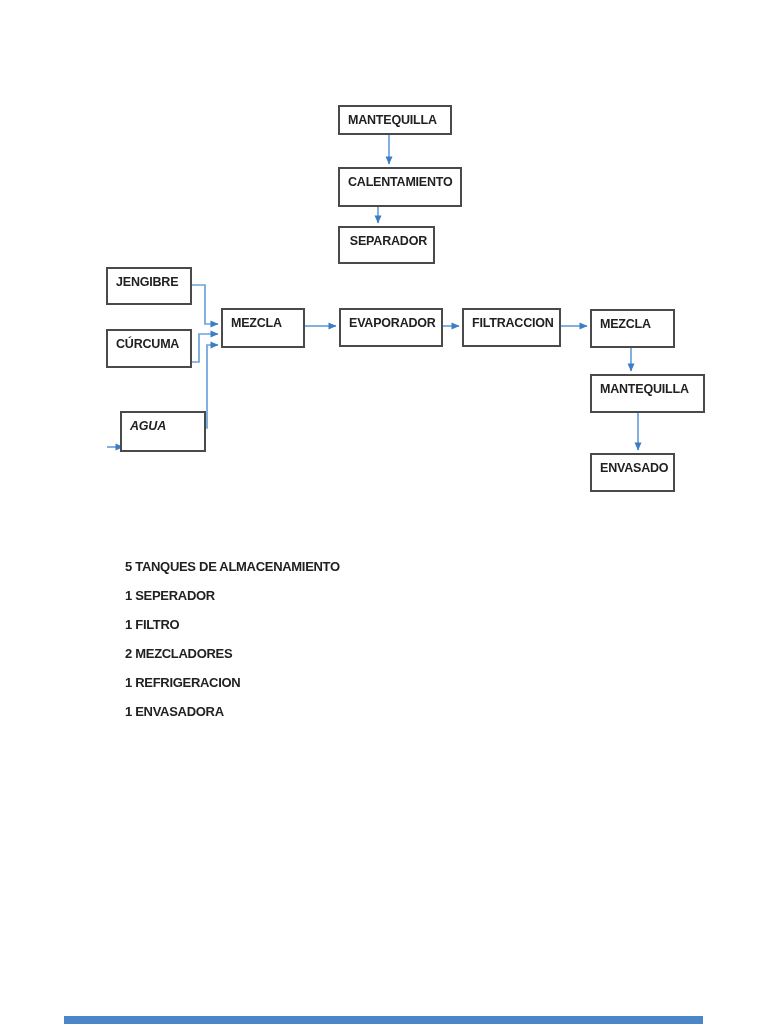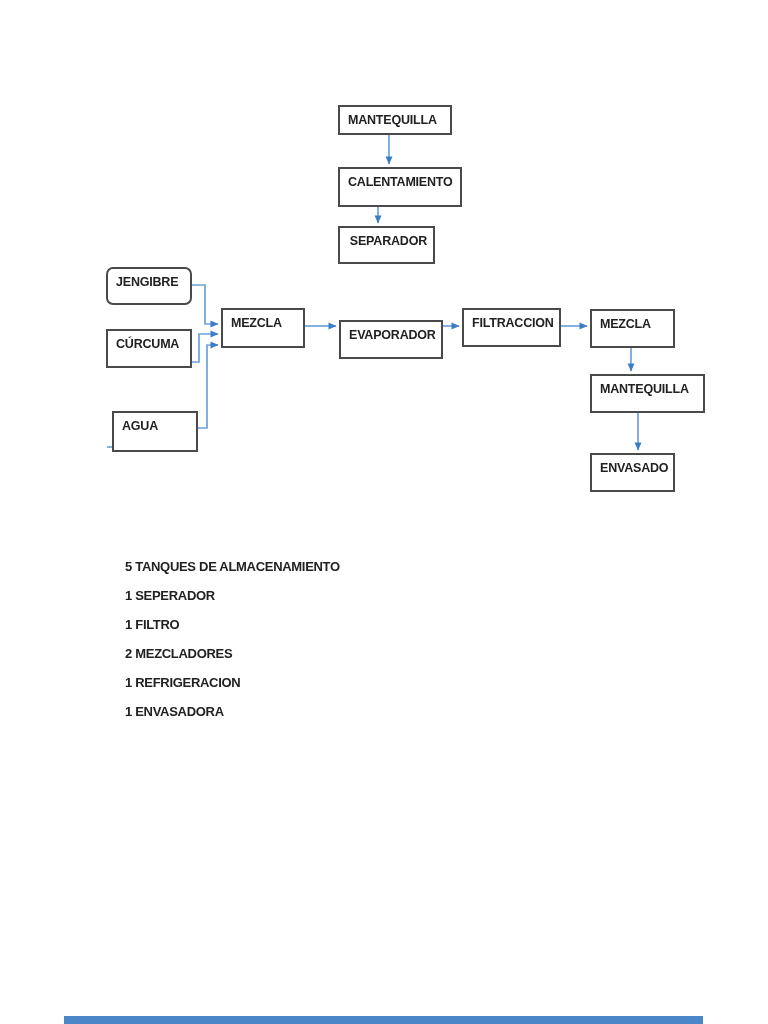--- a/index.html
+++ b/index.html
@@ -77,25 +77,25 @@
           <polyline points="443,326 459,326" marker-end="url(#arrowhead)"></polyline>
           <polyline points="561,326 587,326" marker-end="url(#arrowhead)"></polyline>
           <polyline points="631,348 631,371" marker-end="url(#arrowhead)"></polyline>
           <polyline points="638,413 638,450" marker-end="url(#arrowhead)"></polyline>
         </g>
     </svg>
 
   <div class="node" style="left: 338px; top: 105px; width: 114px; height: 30px;"><span>MANTEQUILLA</span></div>
       <div class="node" style="left: 338px; top: 167px; width: 124px; height: 40px;"><span>CALENTAMIENTO</span></div>
       <div class="node" style="left: 338px; top: 226px; width: 97px; height: 38px; text-align: right;"><span>SEPARADOR</span></div>
-      <div class="node" style="left: 106px; top: 267px; width: 86px; height: 38px; border-radius: 7px;"><span>JENGIBRE</span></div>
+      <div class="node" style="left: 106px; top: 267px; width: 86px; height: 38px;"><span>JENGIBRE</span></div>
       <div class="node" style="left: 106px; top: 329px; width: 86px; height: 39px;"><span>CÚRCUMA</span></div>
-      <div class="node" style="left: 112px; top: 411px; width: 86px; height: 41px;"><span>AGUA</span></div>
+      <div class="node" style="left: 120px; top: 411px; width: 86px; height: 41px; font-style: italic;"><span>AGUA</span></div>
       <div class="node" style="left: 221px; top: 308px; width: 84px; height: 40px;"><span>MEZCLA</span></div>
-      <div class="node" style="left: 339px; top: 308px; width: 104px; height: 39px; margin-top: 12px;"><span>EVAPORADOR</span></div>
+      <div class="node" style="left: 339px; top: 308px; width: 104px; height: 39px;"><span>EVAPORADOR</span></div>
       <div class="node" style="left: 462px; top: 308px; width: 99px; height: 39px;"><span>FILTRACCION</span></div>
       <div class="node" style="left: 590px; top: 309px; width: 85px; height: 39px;"><span>MEZCLA</span></div>
       <div class="node" style="left: 590px; top: 374px; width: 115px; height: 39px;"><span>MANTEQUILLA</span></div>
       <div class="node" style="left: 590px; top: 453px; width: 85px; height: 39px;"><span>ENVASADO</span></div>
     </div>
 
   <div class="equip">
 
   <div class="equip-line">5 TANQUES DE ALMACENAMIENTO</div>
       <div class="equip-line">1 SEPERADOR</div>

